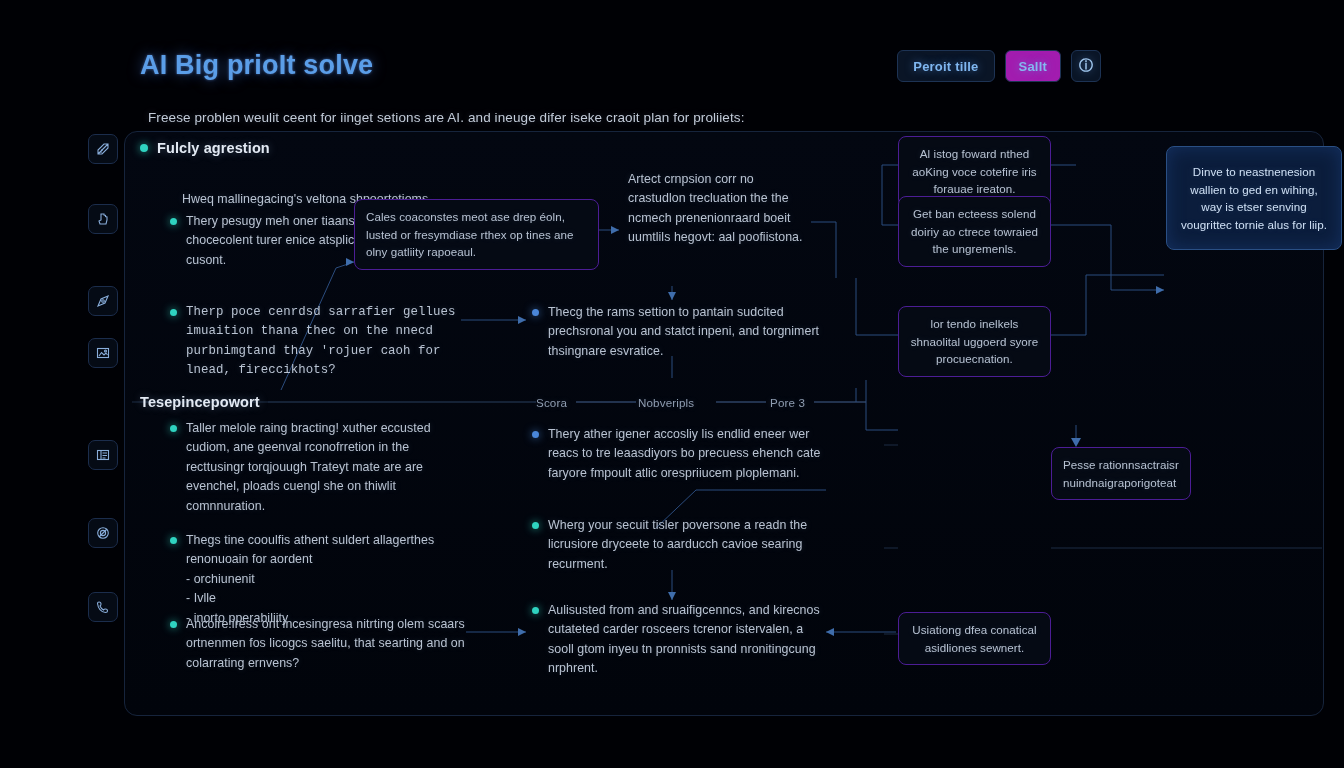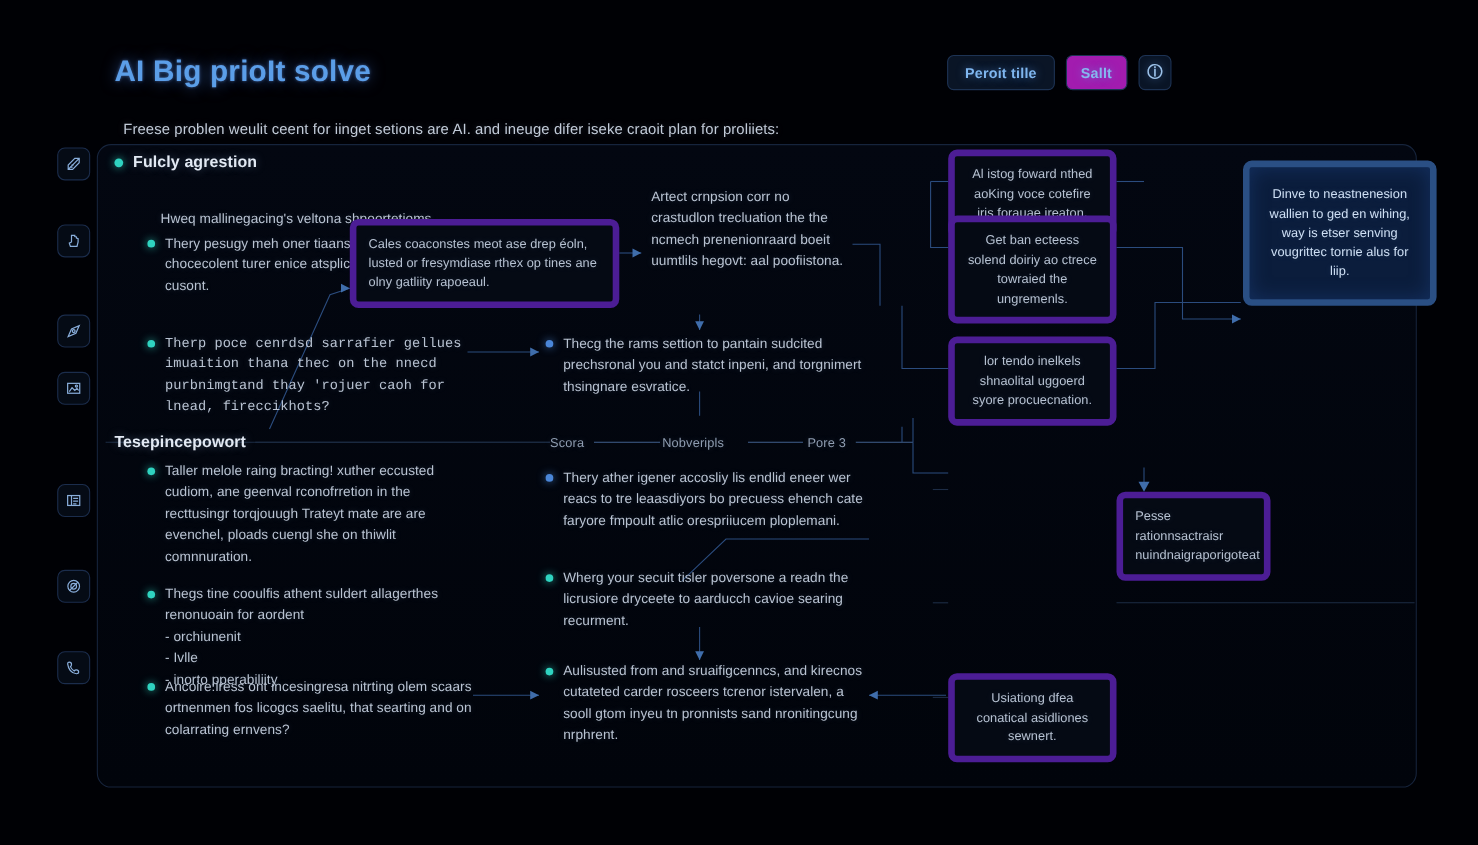--- a/index.html
+++ b/index.html
@@ -3,21 +3,21 @@
 <meta charset="utf-8">
 <title>AI Big prioIt solve</title>
 <style>
   * { box-sizing: border-box; margin: 0; padding: 0; }
   html, body {
     width: 1344px; height: 768px;
     background: #000105;
     font-family: "Liberation Sans", sans-serif;
     overflow: hidden;
   }
-  #root { position: relative; width: 1149px; height: 768px; }
+  #root { position: relative; width: 1149px; height: 768px; margin-left: 36px; }
 
   
   .page-title {
     position: absolute; left: 104px; top: 50px;
     font-size: 27px; font-weight: bold; letter-spacing: .2px;
     color: #5b9ee8;
     text-shadow: 0 0 14px rgba(70,130,220,.55), 0 0 3px rgba(120,170,255,.5);
   }
   .page-subtitle {
     position: absolute; left: 112px; top: 110px;
@@ -96,21 +96,21 @@
   .bul .dot { margin-top: 6px; }
   .bul p {
     font-size: 12.4px; line-height: 19.4px; color: #b9c3d2;
     letter-spacing: .05px;
     text-shadow: 0 0 6px rgba(150,180,215,.22);
   }
 
   
   .box {
     position: absolute;
-    border: 6px solid #4c1d95; border-radius: 8px;
+    border: 1px solid #4c1d95; border-radius: 8px;
     background: #050a14;
     padding: 8px 11px;
     font-size: 11.6px; line-height: 17.6px;
     color: #b7c2d2; letter-spacing: .05px;
     text-shadow: 0 0 6px rgba(150,180,215,.2);
   }
   .box.center { text-align: center; }
   .box.hl {
     background: #0b1d3c; border-color: #2a4f84; color: #cfe0f5;
     text-align: center;

